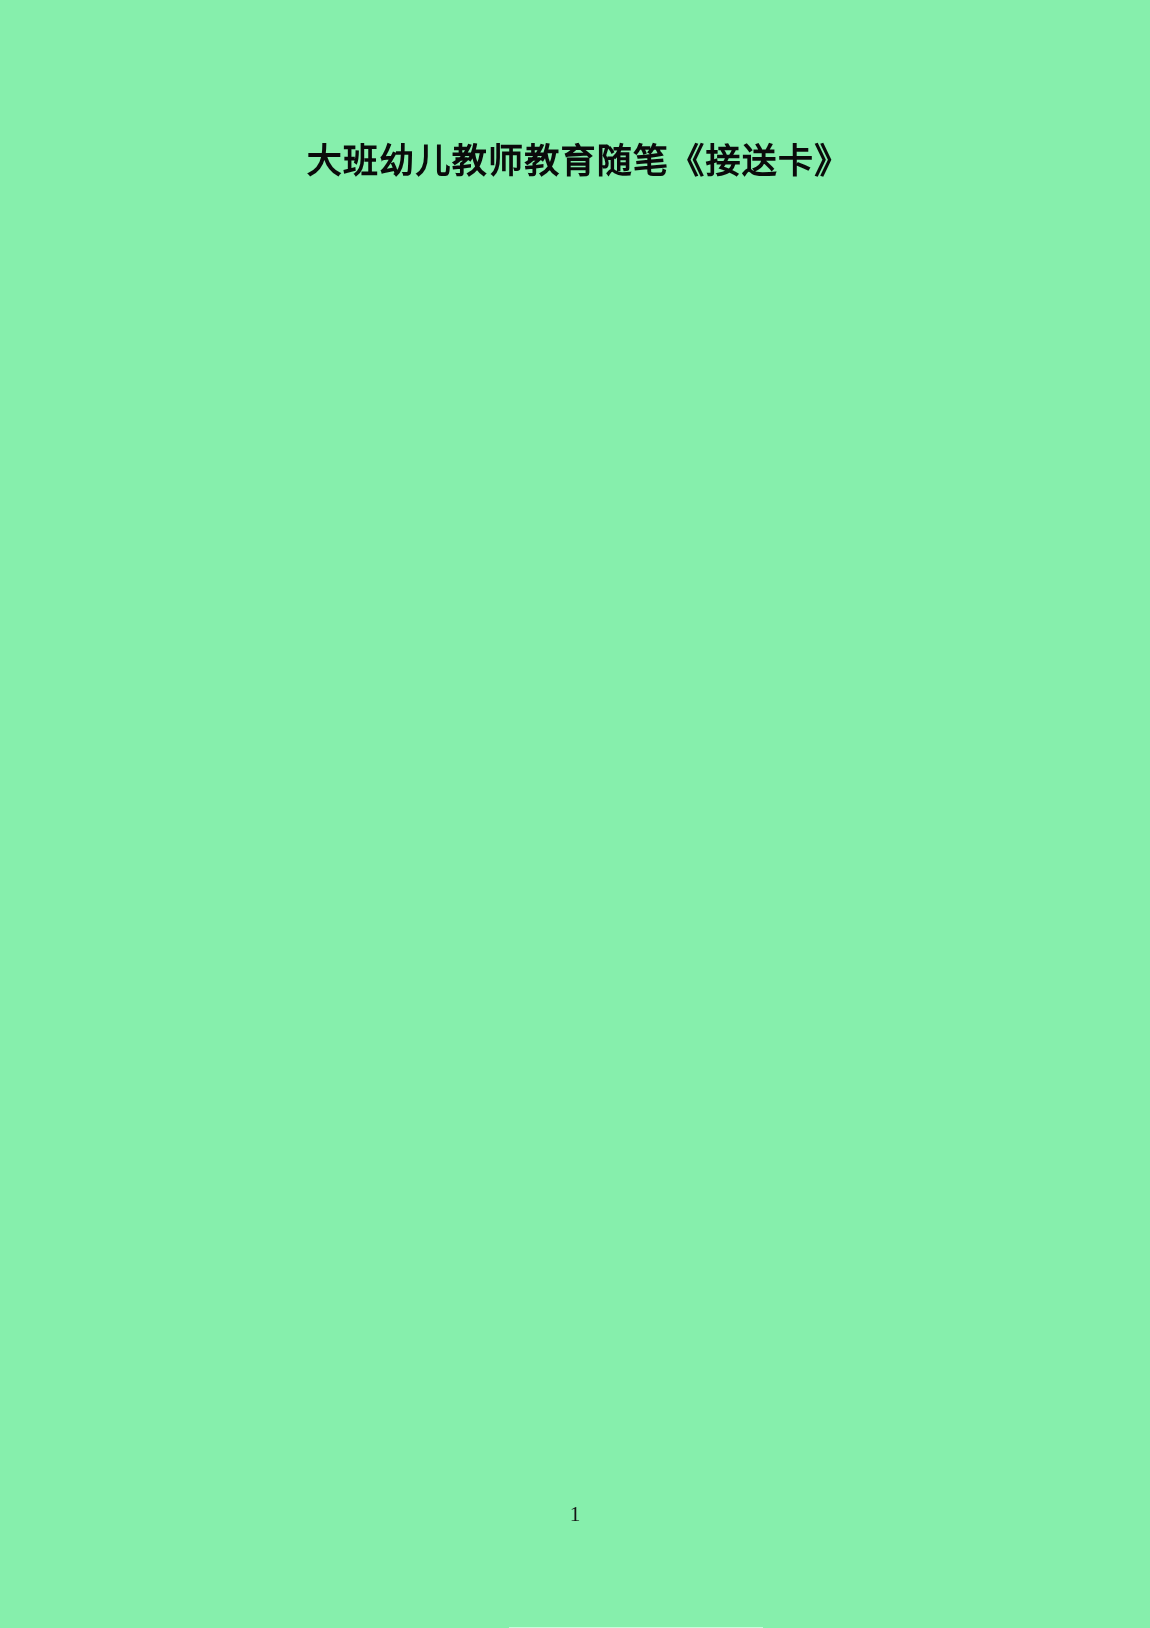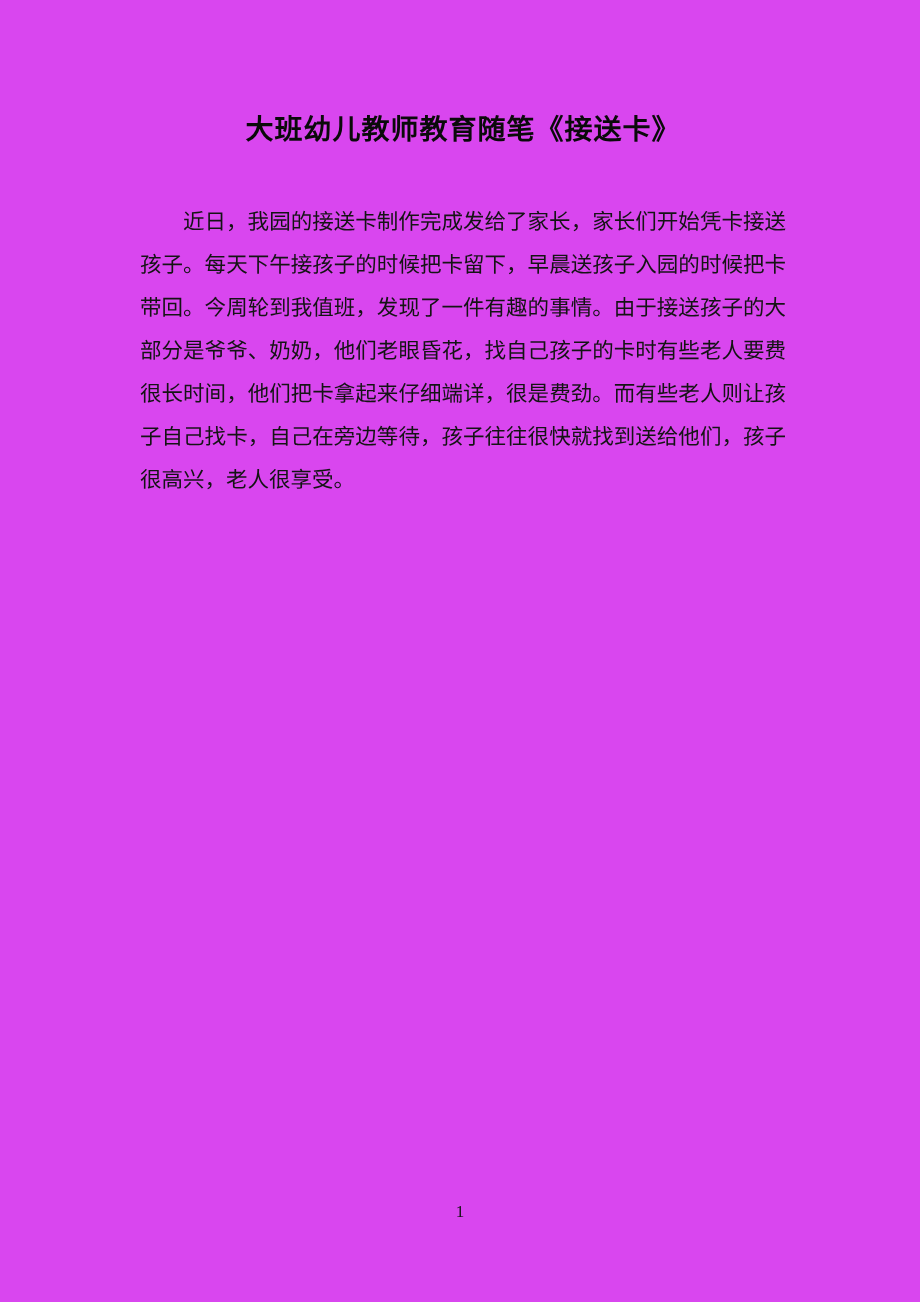--- a/index.html
+++ b/index.html
@@ -4,21 +4,21 @@
 <style>
   html, body {
     margin: 0;
     padding: 0;
     background: #ffffff;
   }
   .page {
     position: relative;
     width: 920px;
     height: 1302px;
-    background: #d946ef;
+    background: #86efac;
     overflow: hidden;
     font-family: "Liberation Serif", "DejaVu Serif", serif;
     color: #141414;
   }
   .doc-title {
     position: absolute;
     top: 108px;
     left: 140px;
     width: 646px;
     margin: 0;
@@ -56,18 +56,17 @@
   }
 </style>
 </head>
 <body>
 
 <div class="page">
 
   <h1 class="doc-title">大班幼儿教师教育随笔《接送卡》</h1>
 
   <div class="doc-body">
-    <p>近日，我园的接送卡制作完成发给了家长，家长们开始凭卡接送孩子。每天下午接孩子的时候把卡留下，早晨送孩子入园的时候把卡带回。今周轮到我值班，发现了一件有趣的事情。由于接送孩子的大部分是爷爷、奶奶，他们老眼昏花，找自己孩子的卡时有些老人要费很长时间，他们把卡拿起来仔细端详，很是费劲。而有些老人则让孩子自己找卡，自己在旁边等待，孩子往往很快就找到送给他们，孩子很高兴，老人很享受。</p>
   </div>
 
   <div class="page-footer">1</div>
 
 </div>
 
 </body></html>

